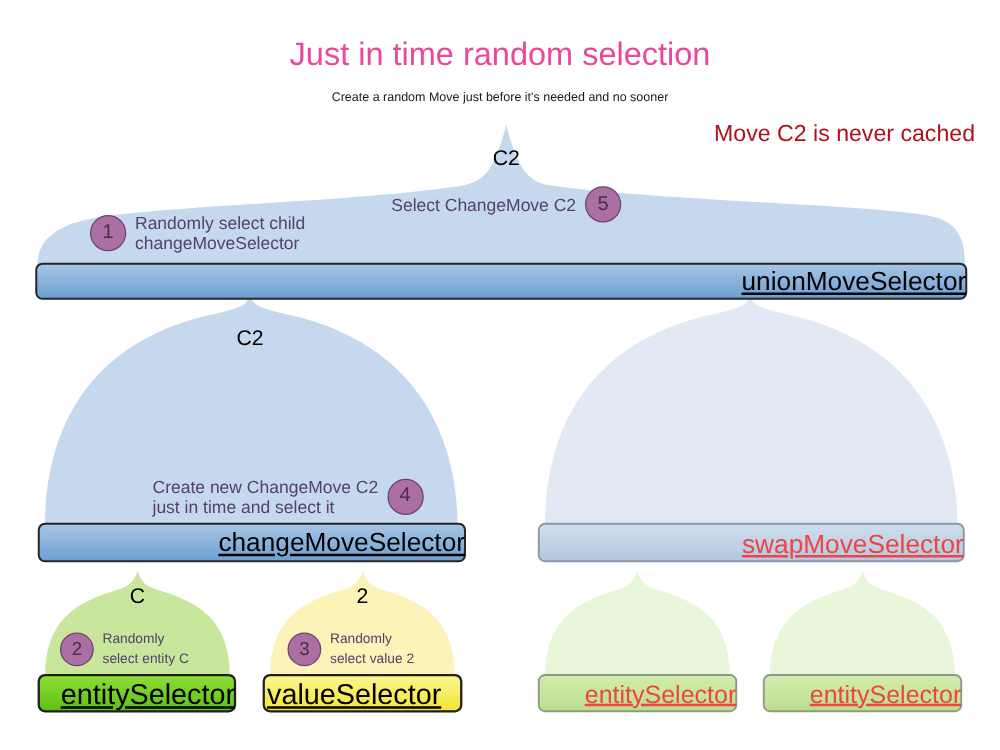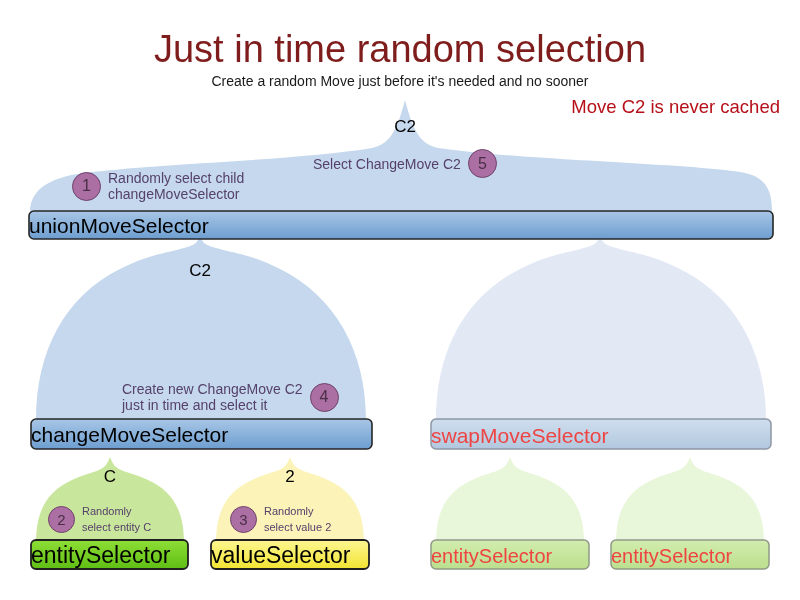--- a/index.html
+++ b/index.html
@@ -8,35 +8,35 @@
     font-family:"Liberation Sans", sans-serif;
     position:relative;
   }
   #stage { position:absolute; left:0; top:0; width:800px; height:600px; }
   svg#art { position:absolute; left:0; top:0; width:800px; height:600px; }
 
   
   .t { position:absolute; }
   #title {
     left:0; top:28px; width:800px; text-align:center;
-    font-size:38px; color:#7f1d1d; letter-spacing:0px; white-space:nowrap;
+    font-size:26px; color:#ec4899; letter-spacing:0px; white-space:nowrap;
   }
   #subtitle {
     left:0; top:73px; width:800px; text-align:center;
-    font-size:14px; color:#1a1a1a;
+    font-size:10px; color:#1a1a1a;
   }
   #warning {
     left:0; top:96px; width:780px; text-align:right;
     font-size:18.5px; color:#b5101a; font-weight:400;
   }
 
   
   .boxlabel {
-    position:absolute; text-align:left; color:#000;
-    font-size:21px; line-height:1; white-space:nowrap;
+    position:absolute; text-align:right; color:#000;
+    font-size:21px; line-height:1; white-space:nowrap;text-decoration:underline;
   }
   .boxlabel.faded { color:#ef4444; }
   .boxlabel.leaf  { font-size:23px; }
   .boxlabel.leaf.faded { font-size:20px; }
 
   
   .movelabel {
     position:absolute; text-align:center; color:#000;
     font-size:17px; line-height:1; white-space:nowrap;
   }

